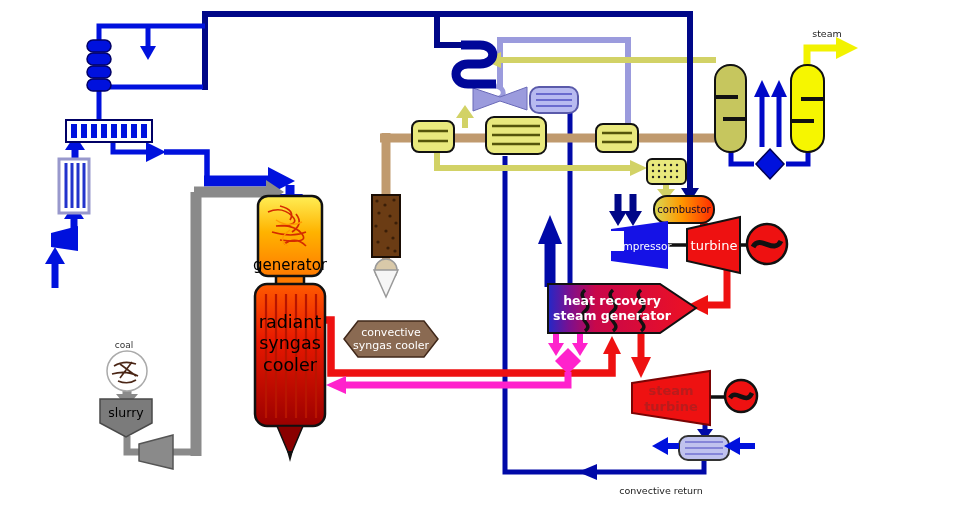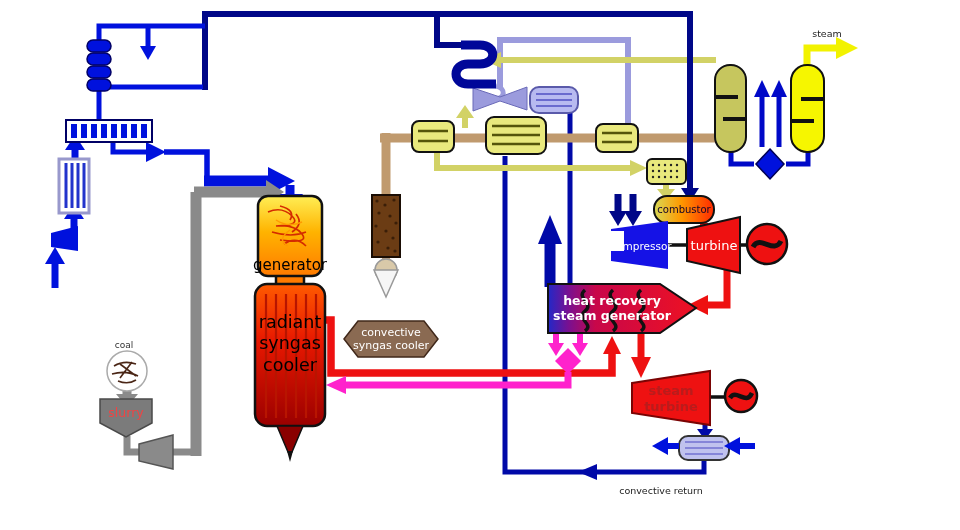--- a/index.html
+++ b/index.html
@@ -4,21 +4,21 @@
 <style>
   html,body{margin:0;padding:0;background:#fff;}
   .stage{position:relative;width:960px;height:530px;background:#fff;overflow:hidden;
          font-family:"DejaVu Sans","Liberation Sans",sans-serif;}
   .stage svg{position:absolute;left:0;top:0;}
   .lbl{position:absolute;transform:translate(-50%,-50%);white-space:pre-line;text-align:center;
        line-height:1.22;pointer-events:none;}
   .l-gasifier{left:290px;top:265px;font-size:15px;color:#000;}
   .l-radiant{left:290px;top:344px;font-size:17.5px;color:#000;}
   .l-convective{left:391px;top:339px;font-size:11px;color:#fff;}
-  .l-slurry{left:126px;top:413px;font-size:12.5px;color:#ef4444;}
+  .l-slurry{left:126px;top:413px;font-size:12.5px;color:#000000;}
   .l-coal{left:124px;top:345px;font-size:9px;color:#333;}
   .l-combustor{left:684px;top:210px;font-size:10px;color:#14052a;}
   .l-compressor{left:641px;top:246px;font-size:10.5px;color:#fff;}
   .l-turbine{left:714px;top:246px;font-size:13px;color:#fff;}
   .l-hrsg{left:612px;top:308px;font-size:12.5px;font-weight:bold;color:#fff;}
   .l-steamturbine{left:671px;top:399px;font-size:13px;font-weight:bold;color:#b91c1c;}
   .l-sulfur{left:827px;top:34px;font-size:9.5px;color:#222;}
   .l-condensate{left:661px;top:491px;font-size:9.5px;color:#1a1a1a;}
 </style>
 </head>

